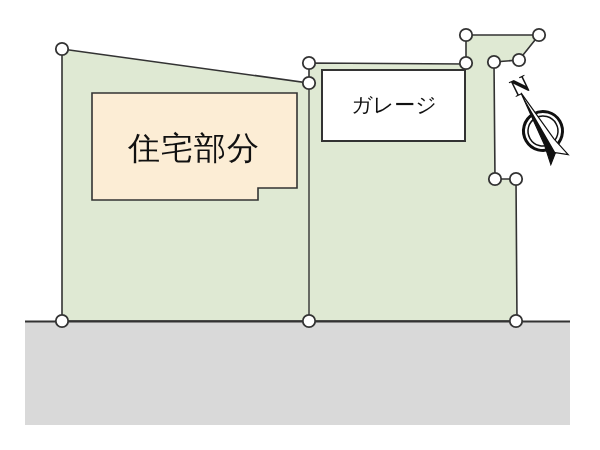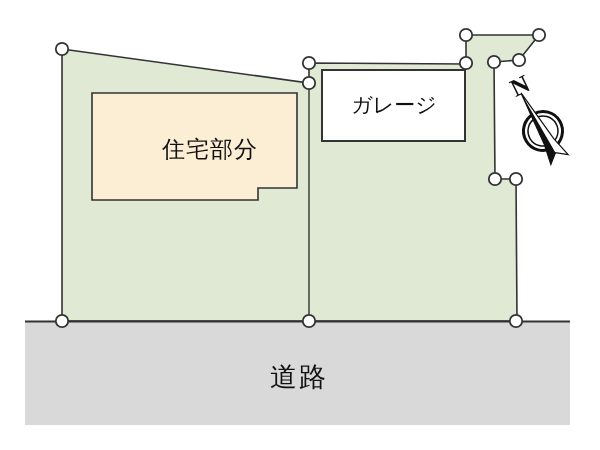--- a/index.html
+++ b/index.html
@@ -22,21 +22,21 @@
   .c-inner{fill:none;stroke:#111;stroke-width:1.5;}
   .needle-base{fill:#ffffff;stroke:#111;stroke-width:1.2;stroke-linejoin:miter;}
   .needle-dark{fill:#111;}
   .label{
     position:absolute;
     transform:translate(-50%,-50%);
     color:var(--text-dark,#111);
     white-space:nowrap;
     user-select:none;
   }
-  .label-house{left:210px;top:149px;font-size:23px;letter-spacing:1px;font-weight:500;}
+  .label-house{left:194px;top:149px;font-size:32px;letter-spacing:1px;font-weight:500;}
   .label-garage{left:394px;top:104px;font-size:21px;line-height:25px;text-align:center;font-weight:500;}
   .label-road{left:299px;top:377px;font-size:27px;letter-spacing:2px;font-weight:500;}
   .label-north{
     left:520px;top:86px;
     font-family:"Liberation Serif", serif;
     font-size:25px;font-weight:bold;
     transform:translate(-50%,-50%) rotate(-26deg);
   }
 </style>
 </head>
@@ -77,15 +77,14 @@
       <circle class="c-inner" r="15"></circle>
       <path class="needle-base" d="M0,-44 L-5.5,12 L-10,33 L0,25 L10,33 L5.5,12 Z"></path>
       <path class="needle-dark" d="M0,-44 L-5.5,12 L-10,33 L0,25 Z"></path>
     </g>
   </svg>
 
   <div class="label label-house">住宅部分</div>
   <div class="label label-garage">
     <div>ガレージ</div>
   </div>
-  <div class="label label-road">道路</div>
   <div class="label label-north">N</div>
 </div>
 
 </body></html>

